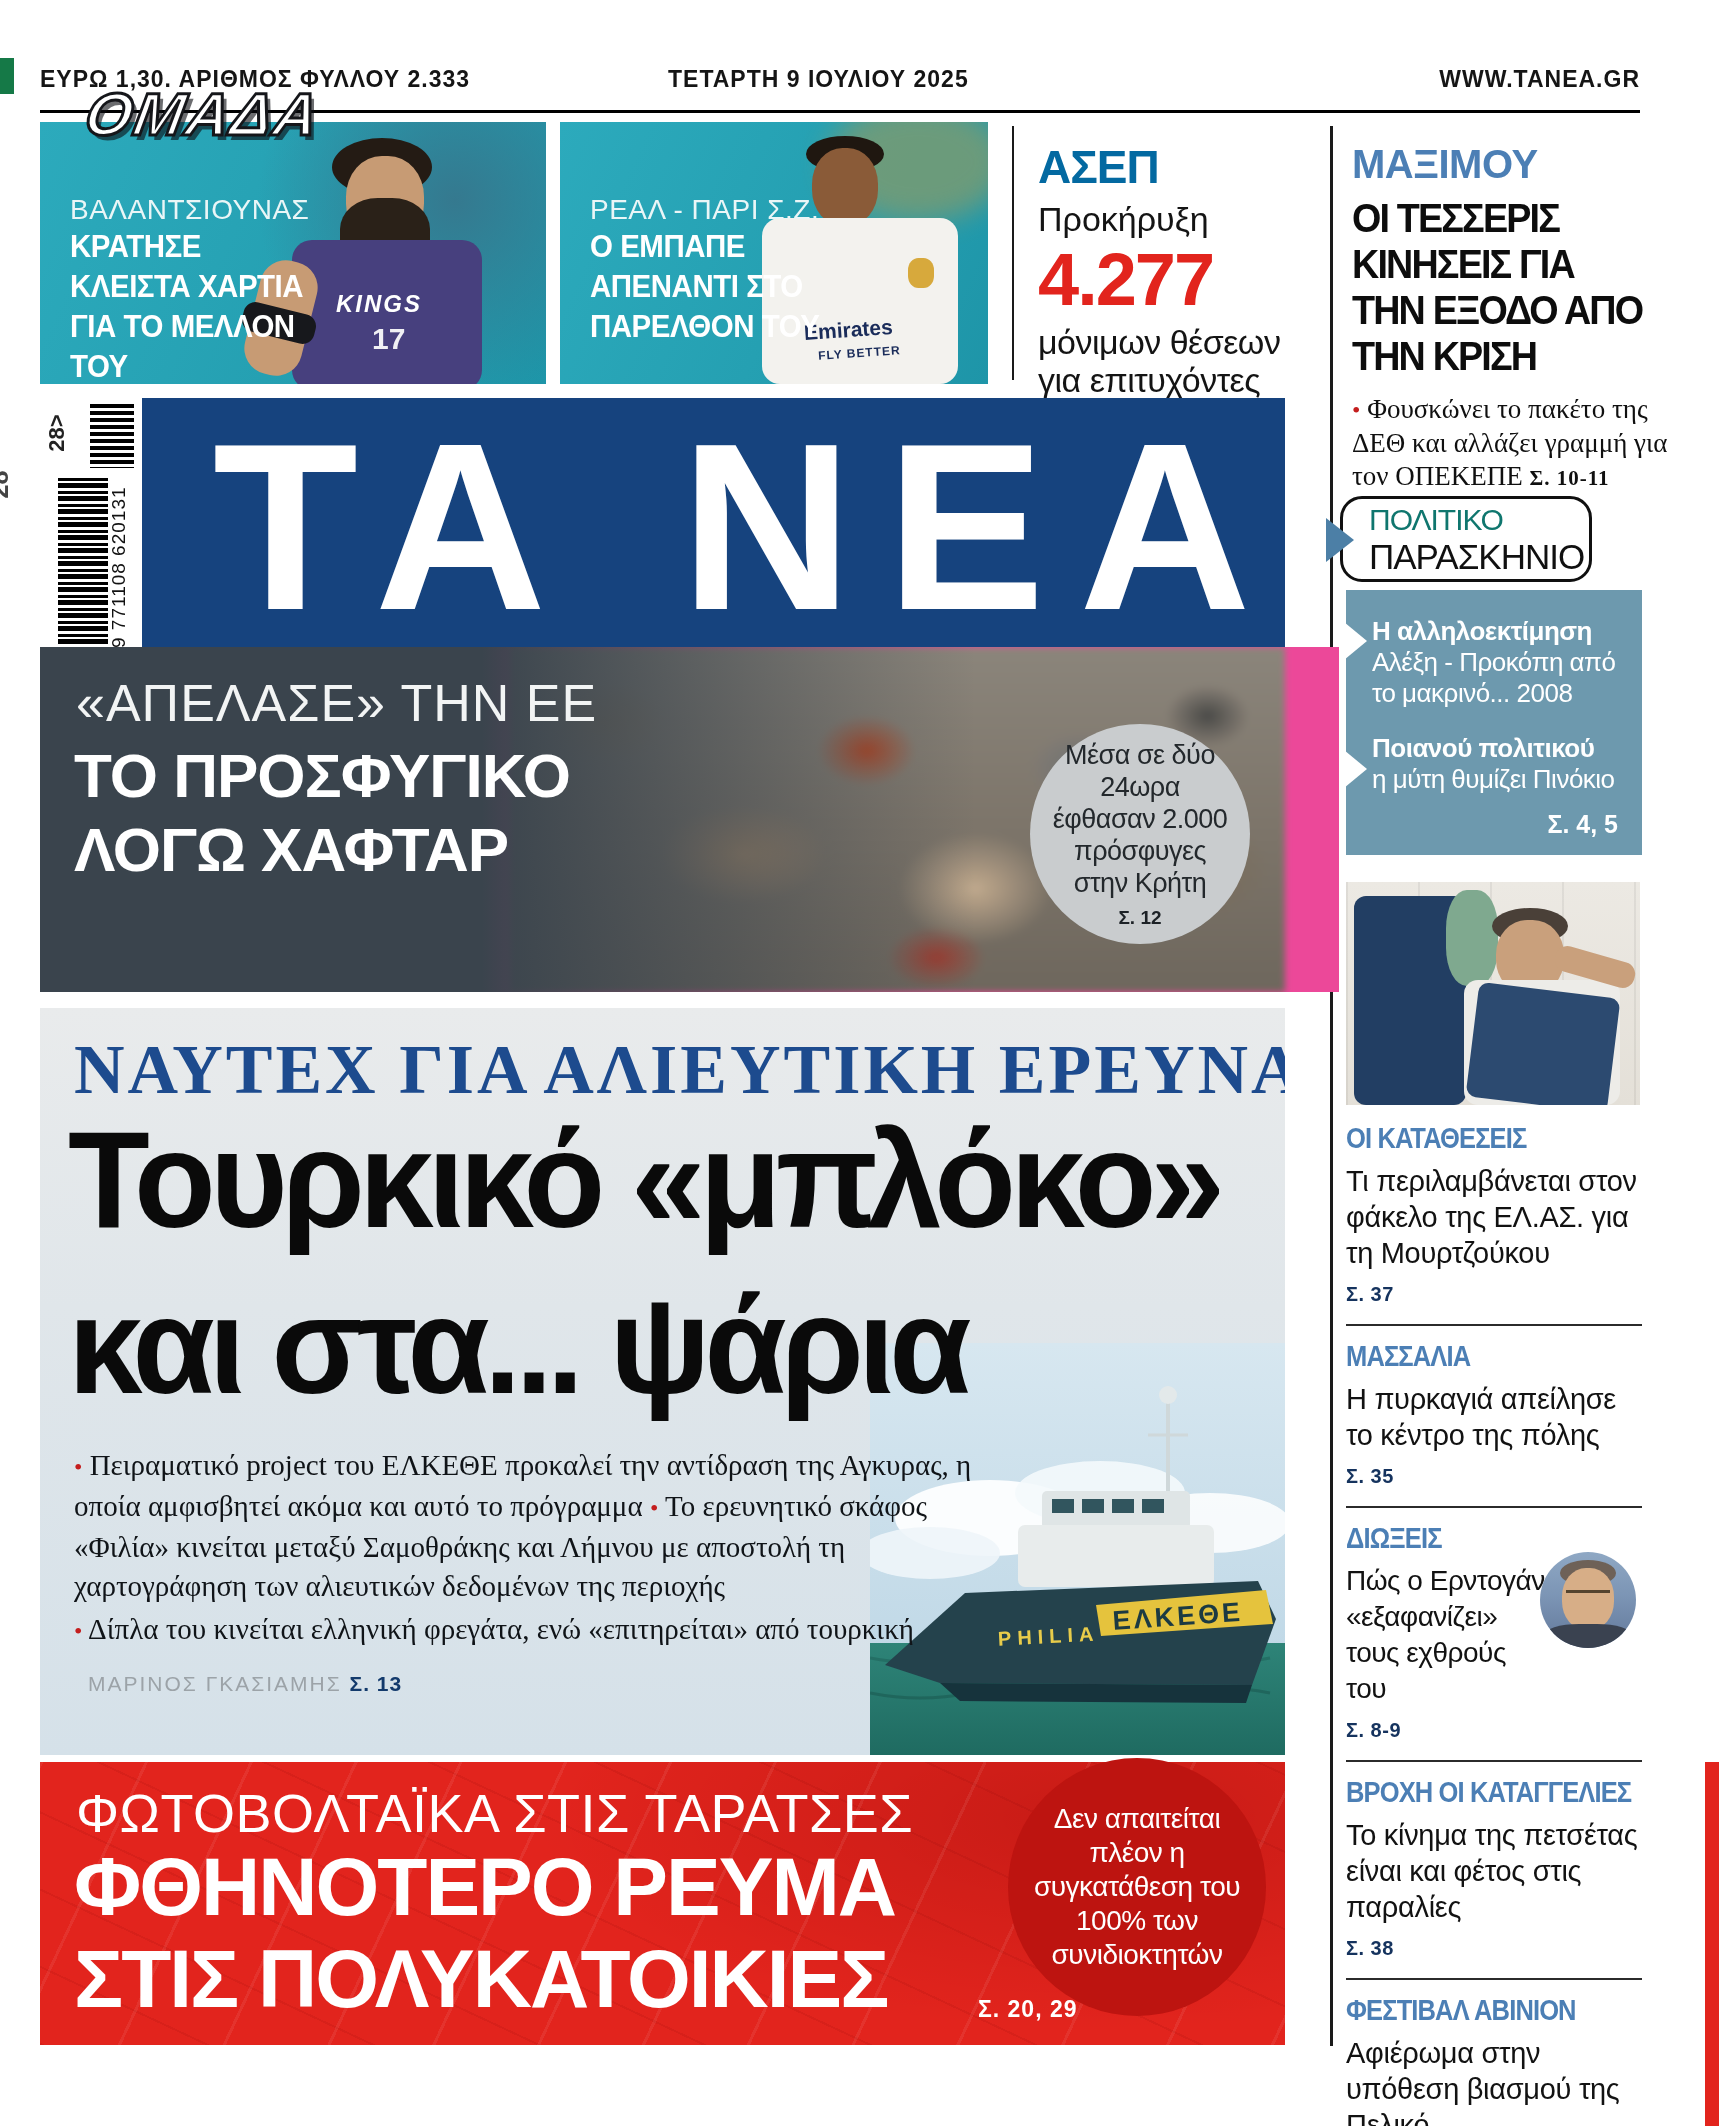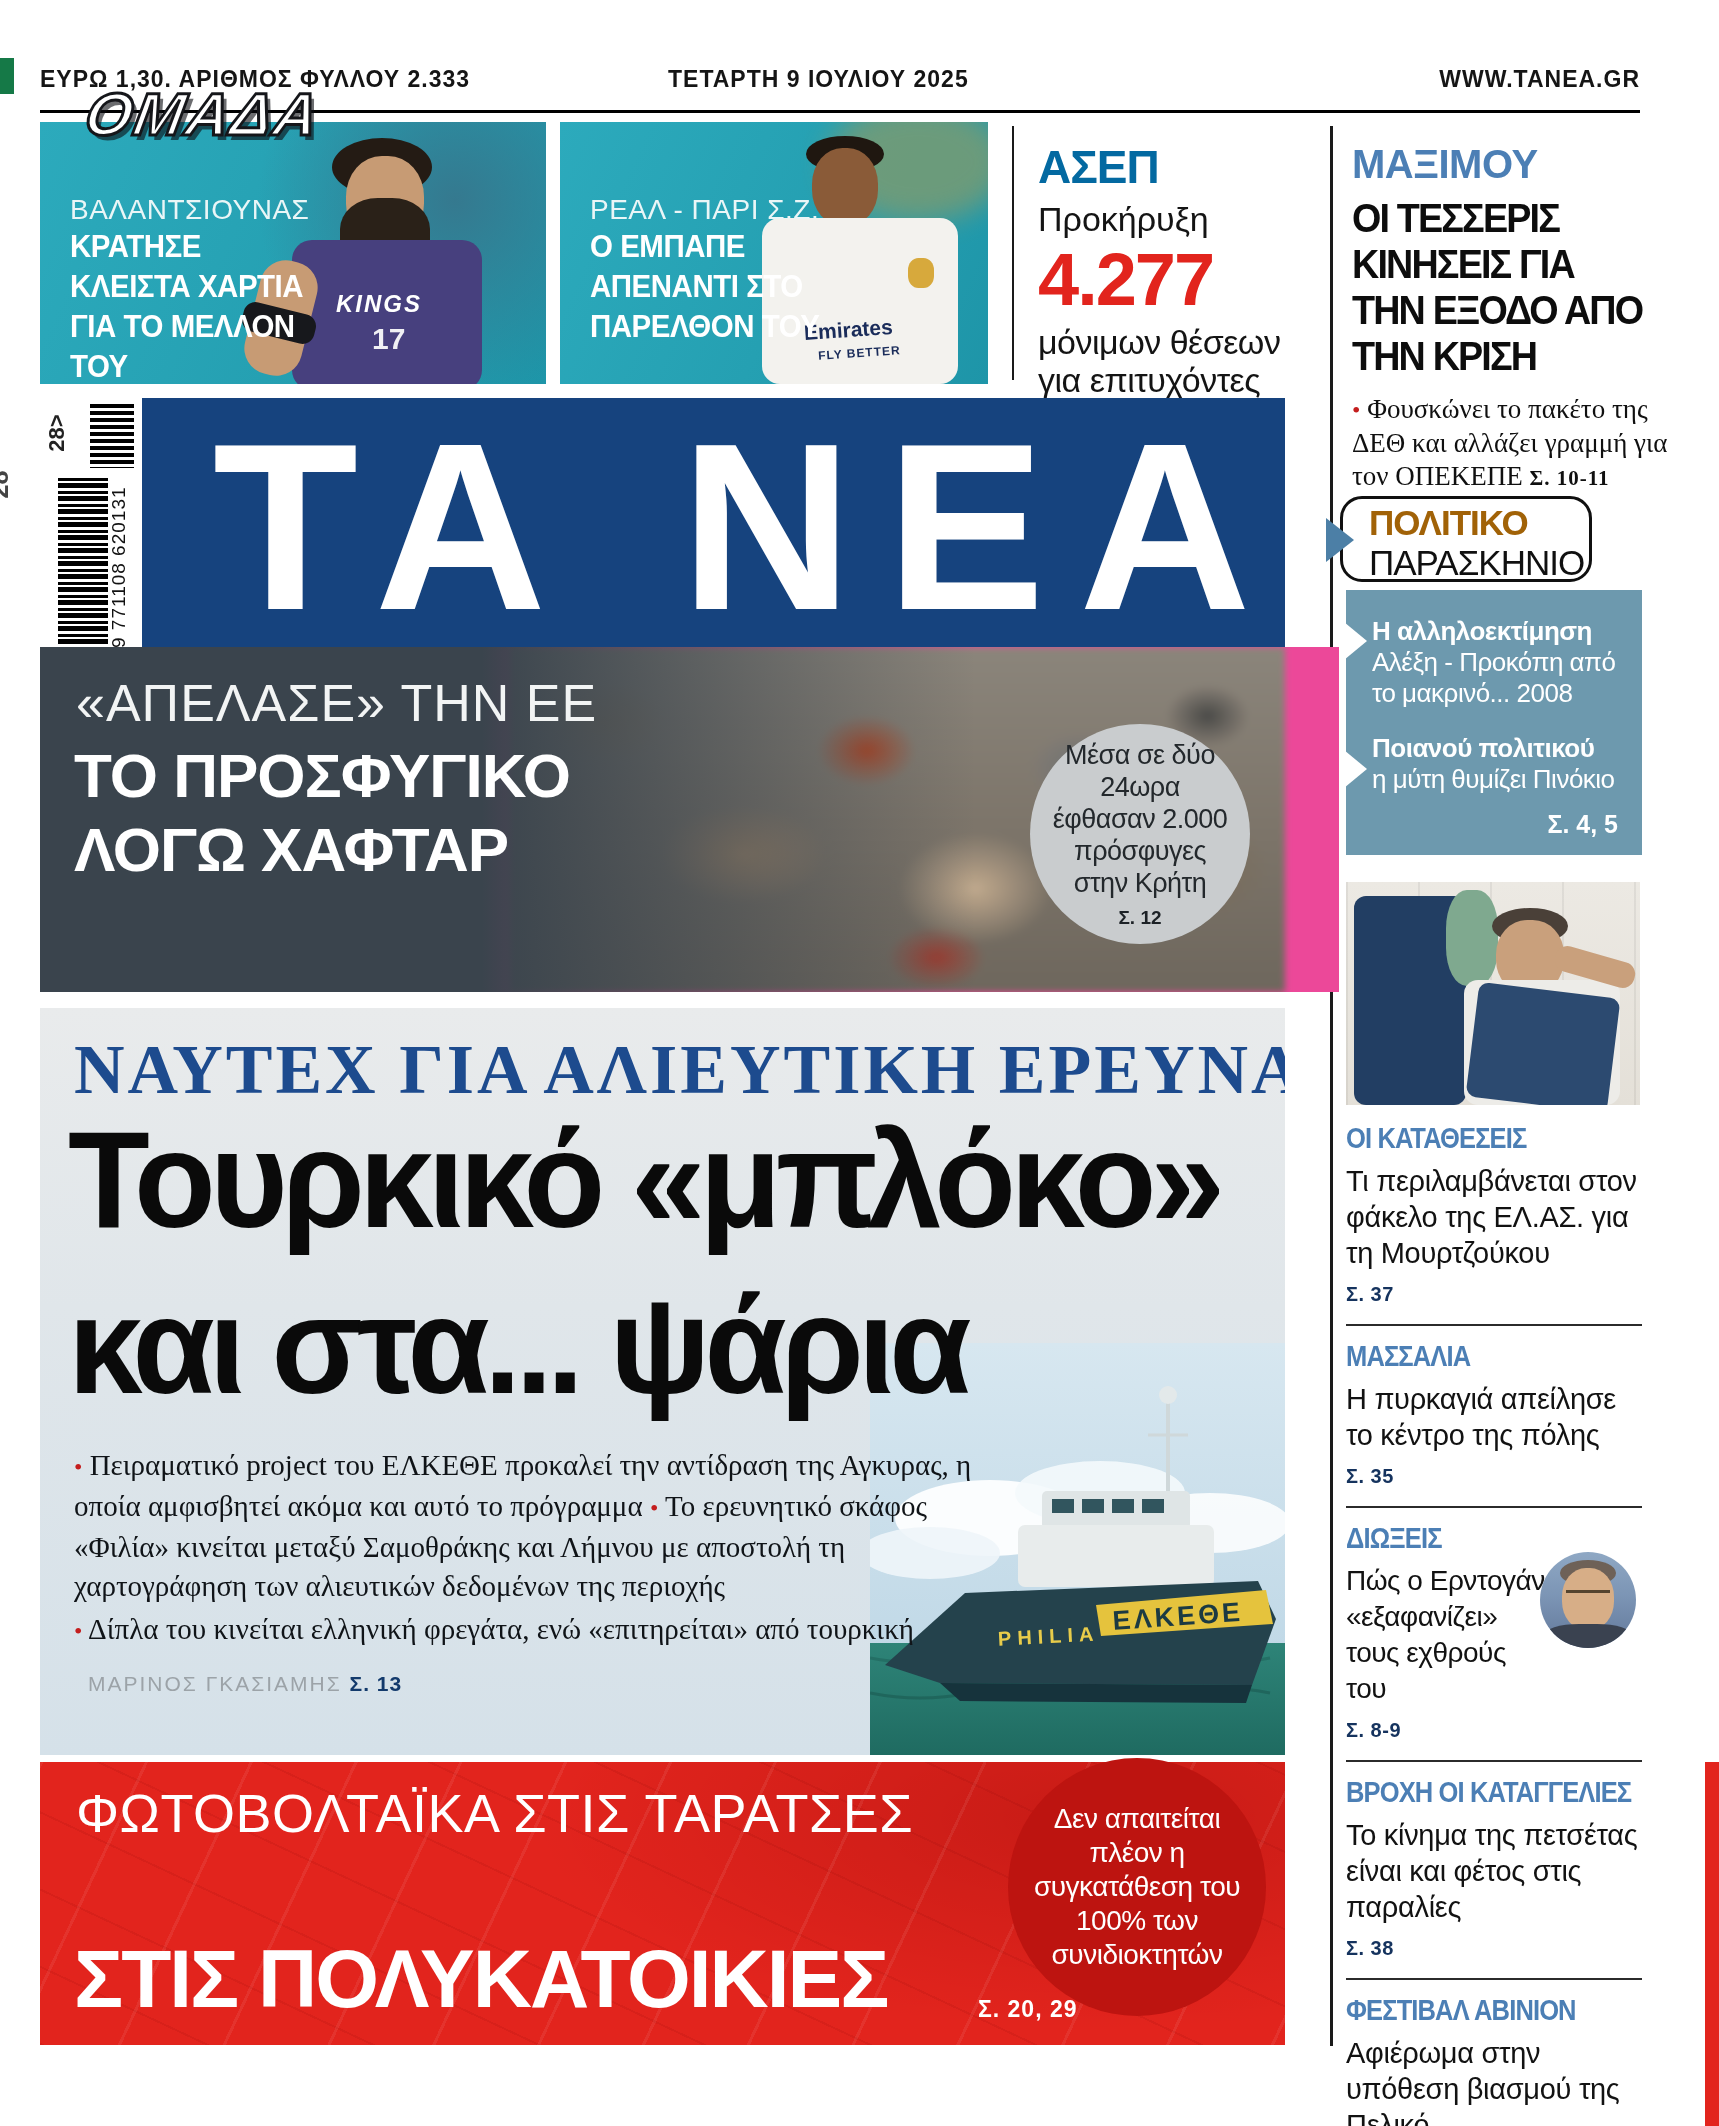--- a/index.html
+++ b/index.html
@@ -68,21 +68,21 @@
   .bc-small{left:90px;top:404px;width:44px;height:64px;
     background:repeating-linear-gradient(180deg,#000 0 4px,#fff 4px 7px);}
   .bc-big{left:58px;top:478px;width:50px;height:168px;
     background:repeating-linear-gradient(180deg,#000 0 3px,#fff 3px 5px,#000 5px 10px,#fff 10px 13px);}
   .bc-num{left:108px;top:478px;height:170px;font-size:19px;color:#111;
     writing-mode:vertical-rl;transform:rotate(180deg);letter-spacing:1px;}
   .mast{left:142px;top:398px;width:1143px;height:258px;background:#16437E;display:flex;align-items:center;justify-content:flex-end;}
   .mast-title{font-size:238px;font-weight:800;color:#fff;letter-spacing:34px;line-height:1;padding-left:30px;}
   
   .pol-label{left:1340px;top:496px;width:252px;height:86px;border:3px solid #101010;border-radius:22px;background:#fff;padding:4px 0 0 26px;box-sizing:border-box;}
-  .pol-b{font-size:35px;font-weight:700;color:#a16207;letter-spacing:-1px;}
+  .pol-b{font-size:30px;font-weight:400;color:#0f766e;letter-spacing:-1px;}
   .pol-l{font-size:35px;font-weight:300;color:#101010;letter-spacing:-1px;}
   .pol-tri{left:1326px;top:518px;width:0;height:0;border-top:22px solid transparent;border-bottom:22px solid transparent;border-left:28px solid #4C7FA6;}
   .pol-box{left:1346px;top:590px;width:296px;height:265px;background:#6D99AE;box-sizing:border-box;padding:26px 14px 0 26px;}
   .pol-arrow{width:0;height:0;border-top:19px solid transparent;border-bottom:19px solid transparent;border-left:23px solid #fff;}
   .pa1{left:-2px;top:32px;}
   .pa2{left:-2px;top:160px;}
   .pol-item-b{font-size:26px;font-weight:800;color:#fff;letter-spacing:-.5px;}
   .pol-item-r{font-size:26px;line-height:31px;color:#fff;letter-spacing:-.5px;}
   .pol-item2{margin-top:24px;}
   .pol-page{position:absolute;right:24px;bottom:16px;font-size:25px;font-weight:800;color:#fff;}
@@ -302,20 +302,21 @@
   </div>
   <div class="abs byline">
     <span>ΜΑΡΙΝΟΣ ΓΚΑΣΙΑΜΗΣ</span>
     <b>Σ. 13</b>
   </div>
 </div>
 
 <div class="abs solar">
   <div class="solar-tex"></div>
   <div class="abs solar-kicker">ΦΩΤΟΒΟΛΤΑΪΚΑ ΣΤΙΣ ΤΑΡΑΤΣΕΣ</div>
+  <div class="abs solar-t solar-t1">ΦΘΗΝΟΤΕΡΟ ΡΕΥΜΑ</div>
   <div class="abs solar-t solar-t2">ΣΤΙΣ ΠΟΛΥΚΑΤΟΙΚΙΕΣ</div>
   <div class="abs solar-page">Σ. 20, 29</div>
   <div class="abs circle solar-circle">
     <div class="solar-circle-text">Δεν απαιτείται πλέον η συγκατάθεση του 100% των συνιδιοκτητών</div>
   </div>
 </div>
 
 <div class="abs vest">
   <div class="vest-lines"></div>
   <div class="v-vest-l"></div>

